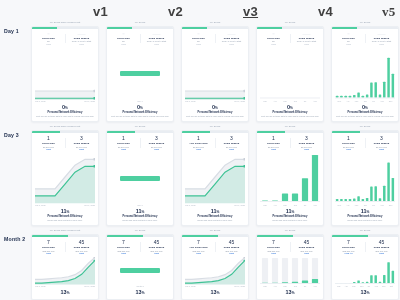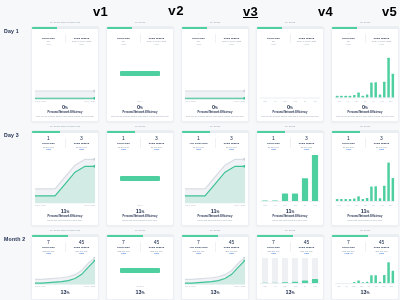--- a/index.html
+++ b/index.html
@@ -7,21 +7,21 @@
     width: 400px; height: 300px;
     background: #f7f8fa;
     font-family: "Liberation Sans", sans-serif;
     overflow: hidden;
   }
   #board { position: relative; width: 400px; height: 300px; }
 
   
   .col-head {
     position: absolute; top: 4px;
-    font-size: 13px; font-weight: 700; color: #000000;
+    font-size: 13px; font-weight: 700; color: #404040;
     letter-spacing: .3px;
   }
   
   .row-label {
     position: absolute; left: 4px;
     font-size: 5.2px; font-weight: 700; color: #1b2a4a;
     letter-spacing: .2px;
   }
 
   
@@ -83,24 +83,24 @@
   .pct { font-size: 5.5px; font-weight: 700; color: #1b2a4a; line-height: 1.1; }
   .pct .sym { font-size: 3.2px; }
   .pct-label { font-size: 2.6px; font-weight: 700; color: #1b2a4a; margin-top: .4px; }
   .pct-desc { font-size: 2.1px; color: #9aa5b4; line-height: 1.45; margin-top: .8px; }
 </style>
 </head>
 <body>
 
 <div id="board">
     <div class="col-head" style="left: 93px;">v1</div>
-    <div class="col-head" style="left: 168px; font-family: Liberation Mono, monospace;">v2</div>
+    <div class="col-head" style="left: 168px;">v2</div>
     <div class="col-head" style="left: 243px; text-decoration: underline;">v3</div>
     <div class="col-head" style="left: 318px;">v4</div>
-    <div class="col-head" style="left: 382px;">v5</div>
+    <div class="col-head" style="left: 382px; font-family: Liberation Serif, serif;">v5</div>
     <div class="row-label" style="top: 28px;">Day 1</div>
     <div class="row-label" style="top: 132px;">Day 3</div>
     <div class="row-label" style="top: 236px;">Month 2</div>
     <div style="position: absolute; left: 31px; top: 26px; width: 68px;">
       <div class="title-outside" style="position: absolute; top: -5px; left: 0px;">My Deals since joining First</div>
       <div class="card" style="position: relative; left: 0px; top: 0px; height: 96px;">
         <div class="progress">
           <i style="width: 38%;"></i>
         </div>
         <div class="stats">

